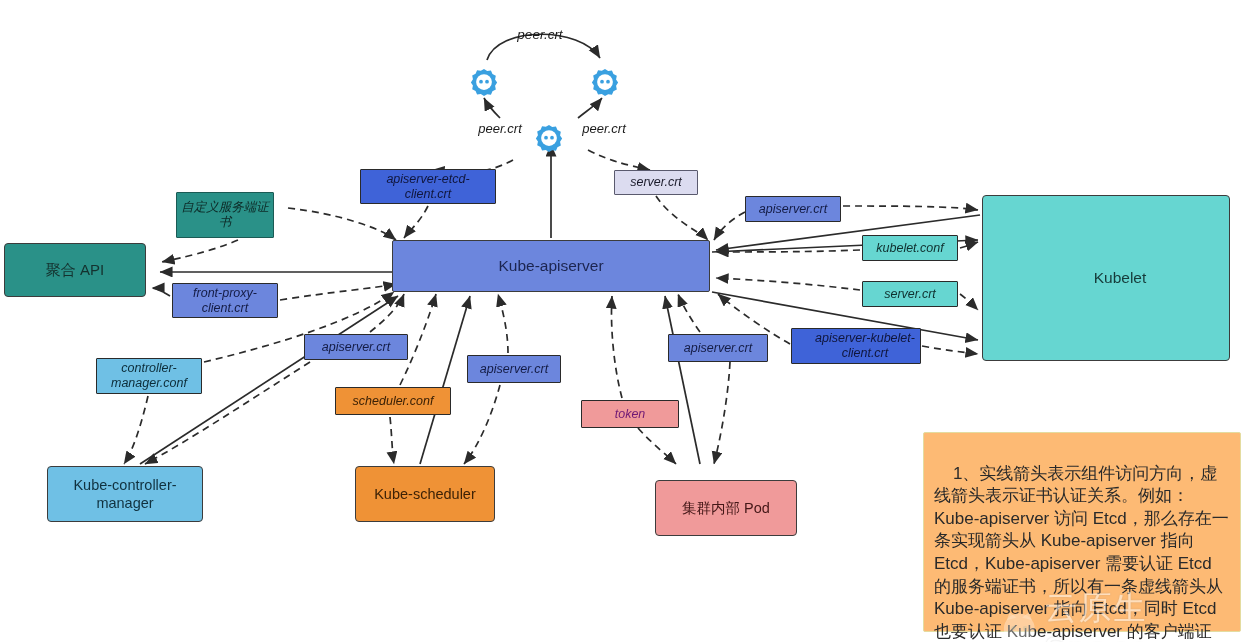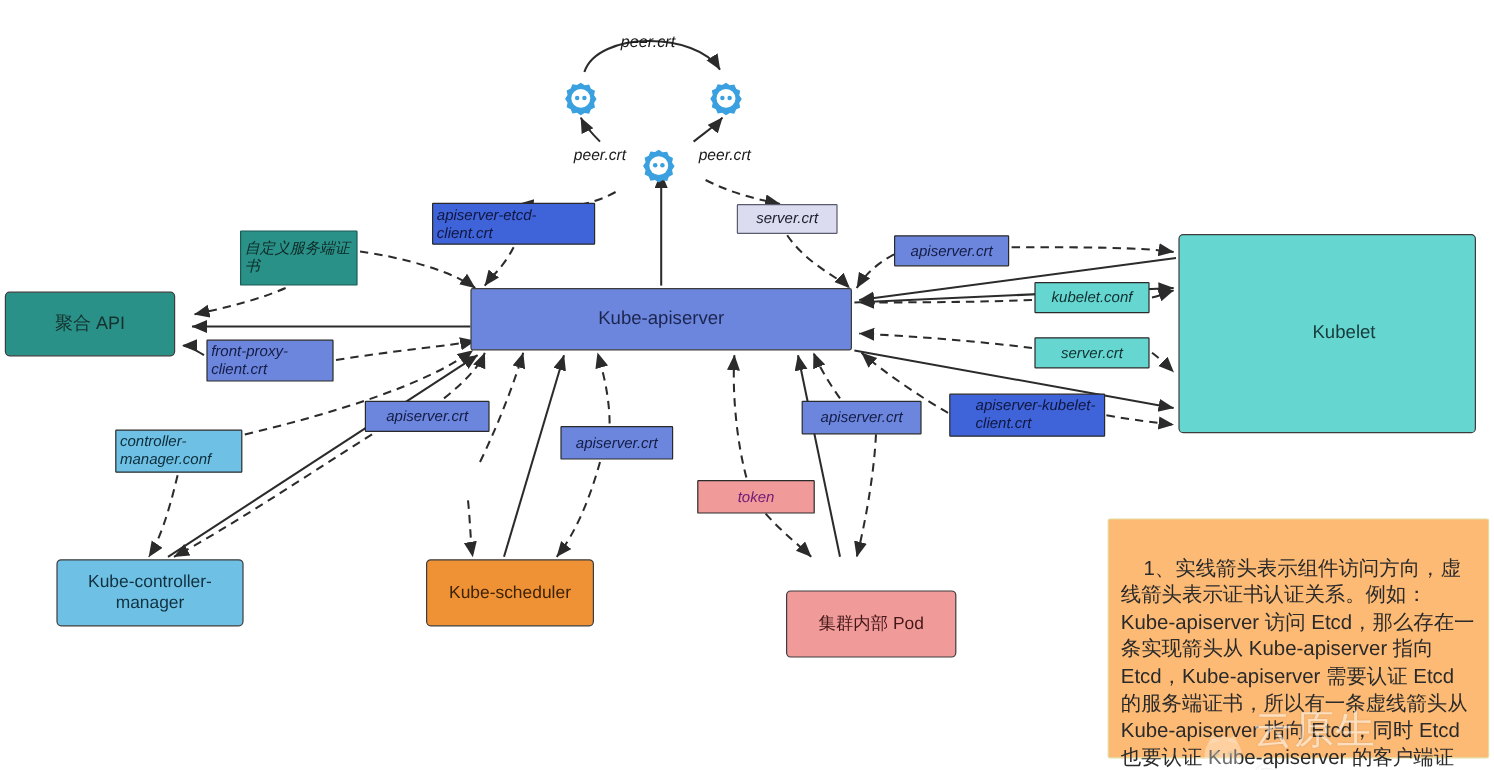--- a/index.html
+++ b/index.html
@@ -7,21 +7,21 @@
   #stage{position:relative;width:1245px;height:642px;background:#fff;}
 
   svg#wires{position:absolute;left:0;top:0;width:1245px;height:642px;pointer-events:none;}
 
   .node{position:absolute;box-sizing:border-box;border:1.6px solid #3c3c3c;
         display:flex;align-items:center;justify-content:center;text-align:center;
         color:#1f1f1f;font-size:15px;line-height:1.25;border-radius:4px;}
   .node.sharp{border-radius:2px;}
 
   .lbl{position:absolute;box-sizing:border-box;border:1.6px solid #3c3c3c;
-       display:flex;align-items:center;justify-content:center;text-align:left;
+       display:flex;align-items:center;justify-content:center;text-align:center;
        font-style:italic;font-size:12.5px;line-height:1.18;color:#1a1a1a;
        border-radius:1px;padding:1px 3px;}
 
   .etcd{position:absolute;width:30px;height:30px;}
 
   #legend{position:absolute;box-sizing:border-box;background:#fdba74;
      border:1px solid #e4dca0;border-radius:2px;padding:7px 9px 8px 10px;
      font-size:17px;line-height:1.33;color:#2a2a2a;white-space:pre-wrap;}
 
   #watermark{position:absolute;pointer-events:none;user-select:none;
@@ -140,50 +140,53 @@
   </div>
   <div class="node" style="left:982px;top:195px;width:248px;height:166px;background:#66d6d1;color:#163b3a;font-size:15.5px;padding-left:28px;">
     <span>Kubelet</span>
   </div>
   <div class="node" style="left:47px;top:466px;width:156px;height:56px;background:#6fc0e5;color:#10313f;font-size:14.5px;">
     <span>Kube-controller-manager</span>
   </div>
   <div class="node" style="left:355px;top:466px;width:140px;height:56px;background:#ef9236;color:#3d2206;font-size:14.5px;">
     <span>Kube-scheduler</span>
   </div>
-  <div class="node" style="left:655px;top:492px;width:142px;height:56px;background:#f09a9a;color:#441717;font-size:14.5px;">
+  <div class="node" style="left:655px;top:480px;width:142px;height:56px;background:#f09a9a;color:#441717;font-size:14.5px;">
     <span>集群内部 Pod</span>
   </div>
 
   <div class="lbl" style="left:503px;top:25px;width:74px;height:20px;background:transparent;border:none;font-size:13.5px;">
     <span>peer.crt</span>
   </div>
   <div class="lbl" style="left:466px;top:119px;width:68px;height:19px;background:transparent;border:none;font-size:13px;">
     <span>peer.crt</span>
   </div>
   <div class="lbl" style="left:570px;top:119px;width:68px;height:19px;background:transparent;border:none;font-size:13px;">
     <span>peer.crt</span>
   </div>
   <div class="lbl" style="left:360px;top:169px;width:136px;height:35px;background:#3f63d8;border-color:#2a2a2a;color:#10163d;">
     <span>apiserver-etcd-client.crt</span>
   </div>
   <div class="lbl" style="left:614px;top:170px;width:84px;height:25px;background:#dcdcf0;border-color:#5a5a6e;color:#1a1a2a;">
     <span>server.crt</span>
   </div>
-  <div class="lbl" style="left:200px;top:192px;width:98px;height:46px;background:#2a9188;border-color:#1b5b55;color:#0d2a27;">
+  <div class="lbl" style="left:176px;top:192px;width:98px;height:46px;background:#2a9188;border-color:#1b5b55;color:#0d2a27;">
     <span>自定义服务端证书</span>
   </div>
   <div class="lbl" style="left:96px;top:358px;width:106px;height:36px;background:#6fc0e5;border-color:#2a2a2a;color:#0c2c39;">
     <span>controller-manager.conf</span>
   </div>
   <div class="lbl" style="left:172px;top:283px;width:106px;height:35px;background:#6c86dd;border-color:#2a2a2a;color:#141c45;">
     <span>front-proxy-client.crt</span>
   </div>
   <div class="lbl" style="left:304px;top:334px;width:104px;height:26px;background:#6c86dd;border-color:#2a2a2a;color:#141c45;">
     <span>apiserver.crt</span>
+  </div>
+  <div class="lbl" style="left:335px;top:387px;width:116px;height:28px;background:#ef9236;border-color:#2a2a2a;color:#3b2106;">
+    <span>scheduler.conf</span>
   </div>
   <div class="lbl" style="left:467px;top:355px;width:94px;height:28px;background:#6c86dd;border-color:#2a2a2a;color:#141c45;">
     <span>apiserver.crt</span>
   </div>
   <div class="lbl" style="left:668px;top:334px;width:100px;height:28px;background:#6c86dd;border-color:#2a2a2a;color:#141c45;">
     <span>apiserver.crt</span>
   </div>
   <div class="lbl" style="left:581px;top:400px;width:98px;height:28px;background:#f09a9a;border-color:#2a2a2a;color:#701a75;">
     <span>token</span>
   </div>

